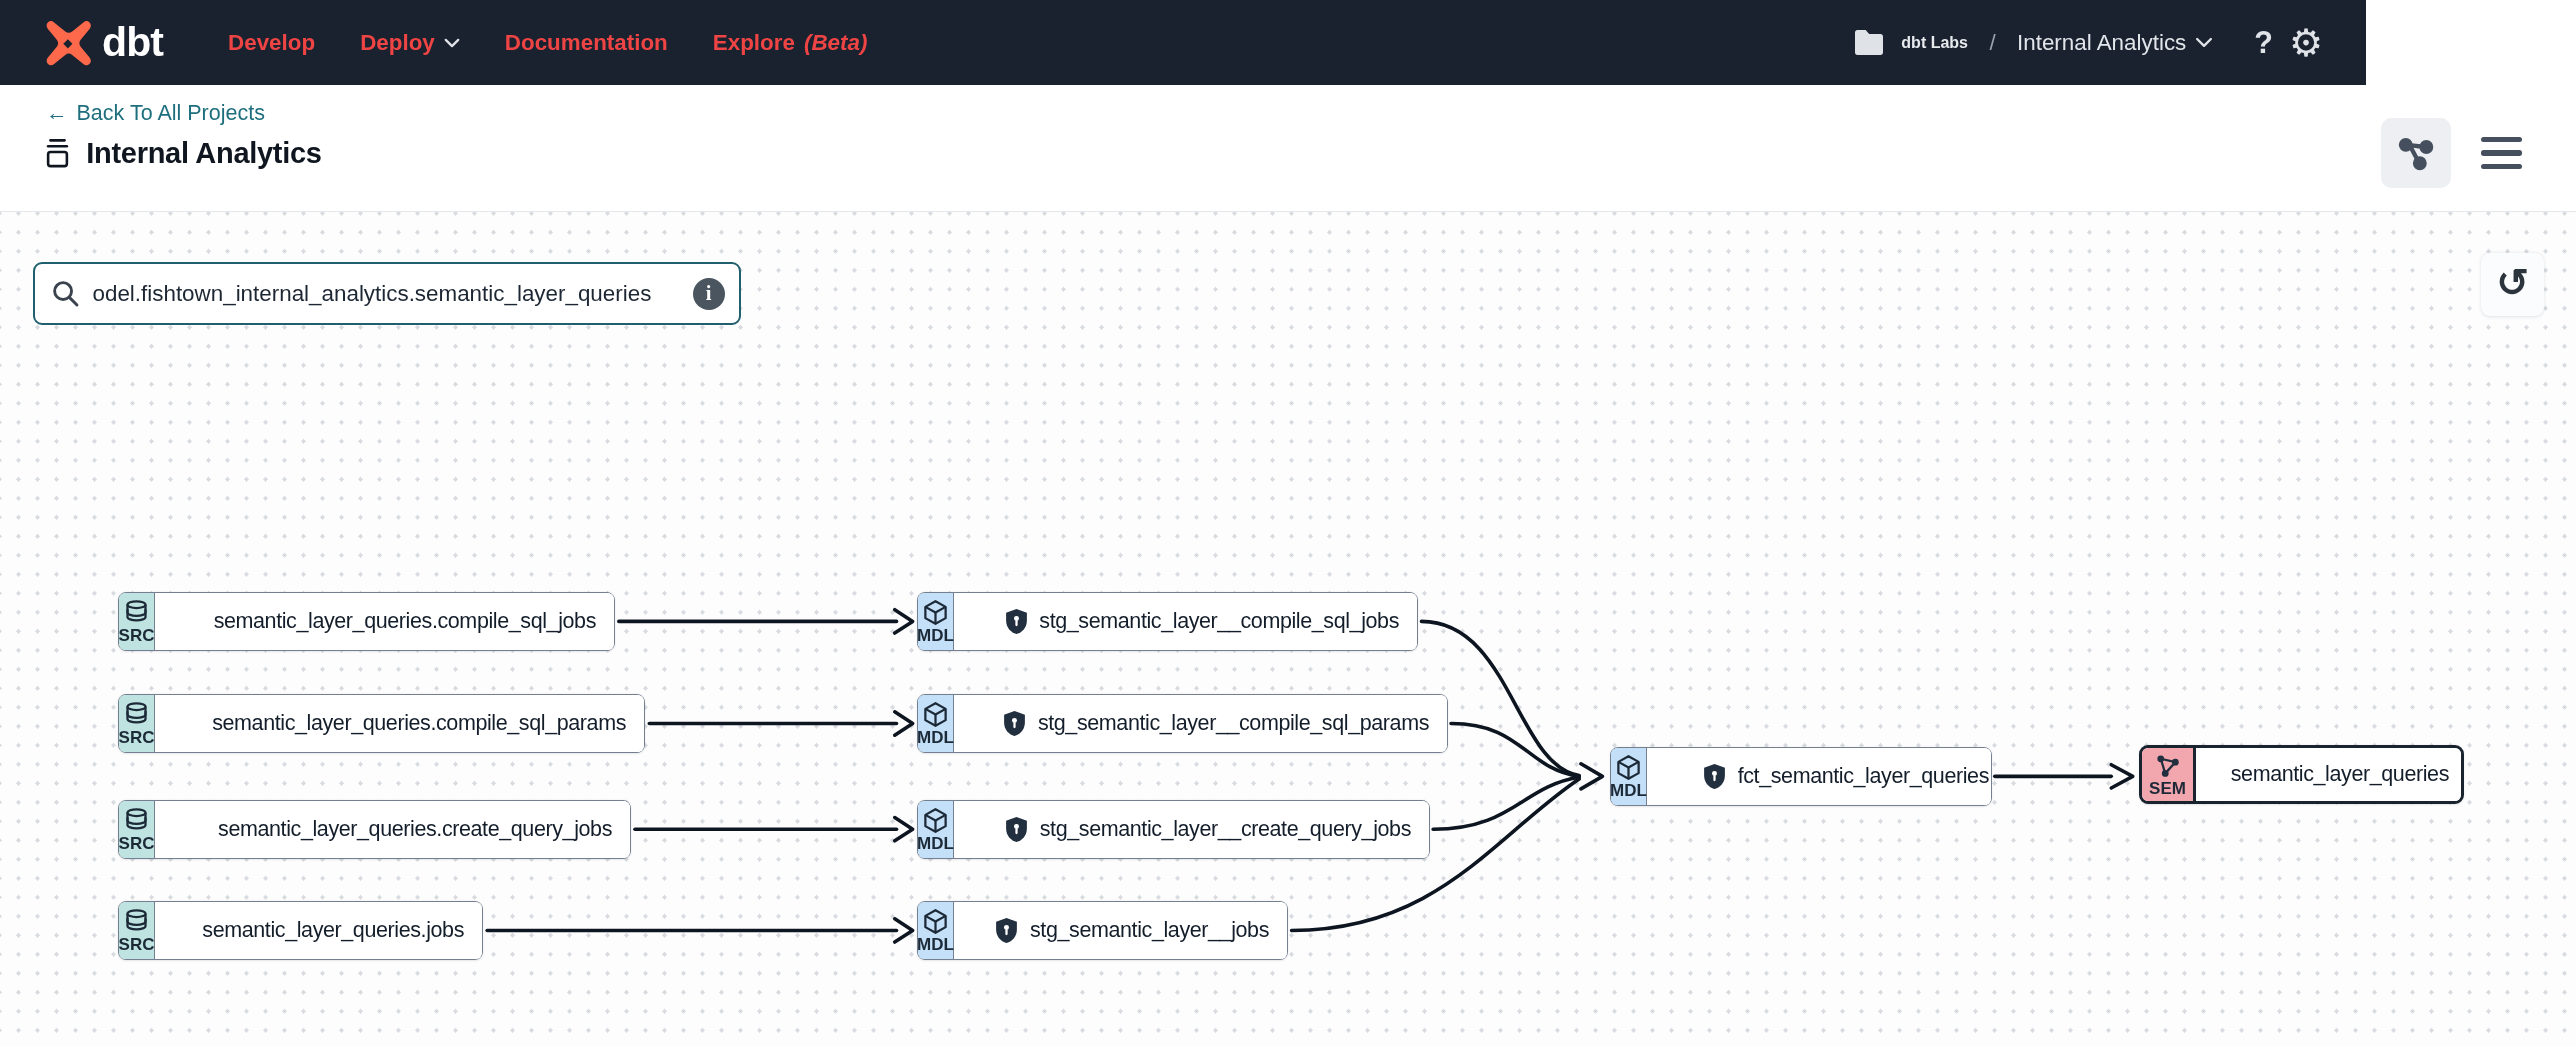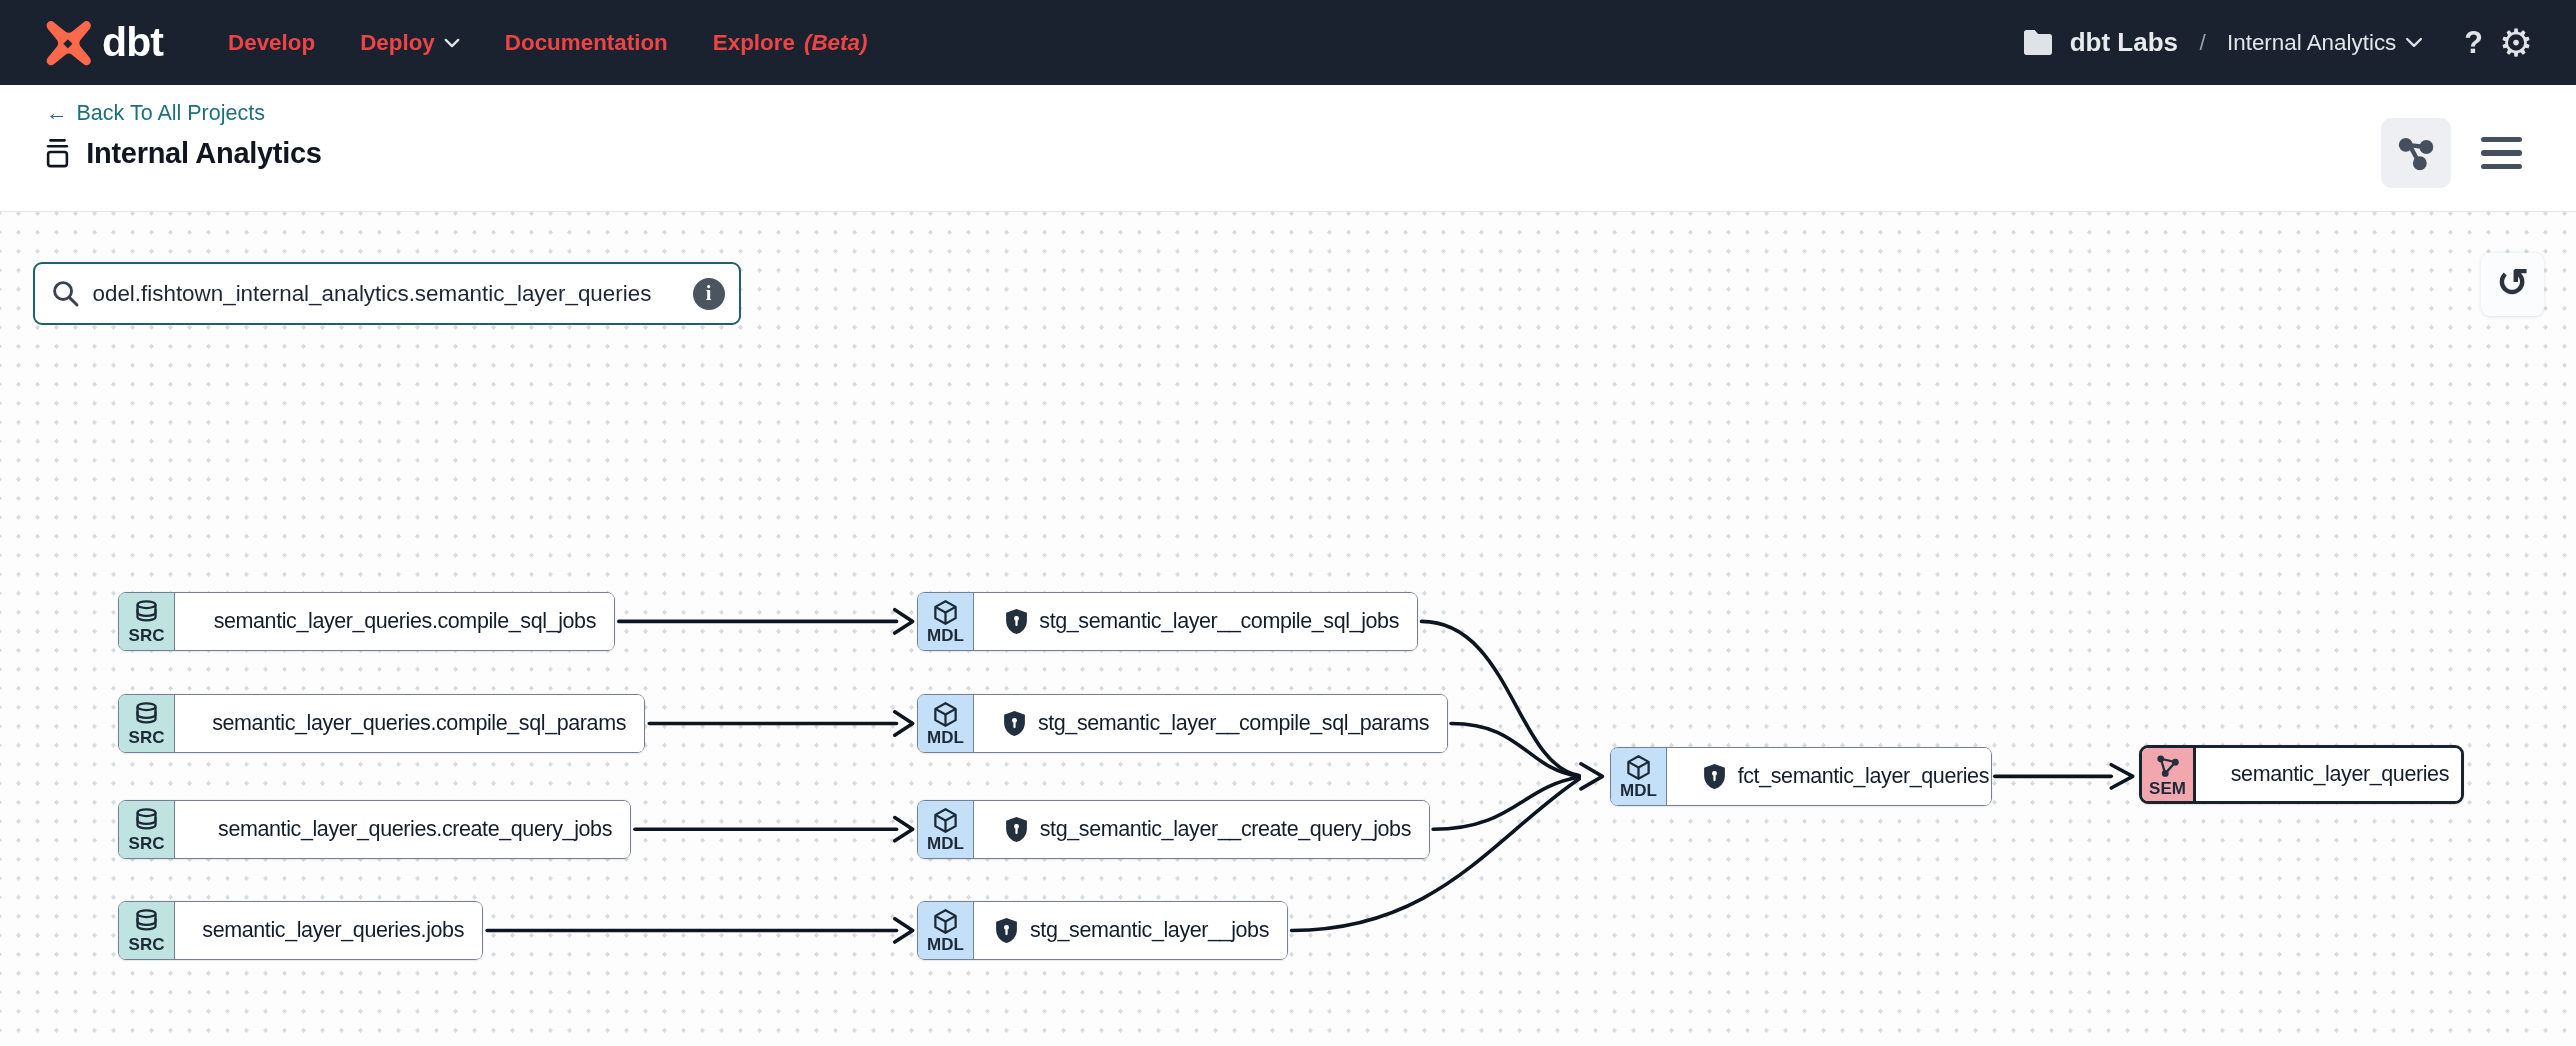--- a/index.html
+++ b/index.html
@@ -1,26 +1,26 @@
 <!DOCTYPE html>
 <html style="font-size:14.3px"><head>
 <meta charset="utf-8">
 <style>
   * { margin:0; padding:0; box-sizing:border-box; }
   html,body { width:2576px; height:1047px; font-family:"Liberation Sans", sans-serif; background:#fff; overflow:hidden; }
 
   
-  .topnav{ position:absolute; left:0; top:0; width:2576px; height:85px; background:#1a2230; display:flex; align-items:center; }
+  .topnav{ position:absolute; left:0; top:0; width:2366px; height:85px; background:#1a2230; display:flex; align-items:center; }
   .brand{ display:flex; align-items:center; gap:9px; margin-left:41px; }
   .brand-word{ color:#ffffff; font-size:41px; font-weight:700; letter-spacing:-0.9px; }
   .nav-items{ display:flex; align-items:center; gap:45px; margin-left:65px; }
   .nav-item{ color:#ef4444; font-size:22.4px; font-weight:600; display:flex; align-items:center; gap:9px; cursor:pointer; }
   .beta{ font-style:italic; font-weight:700; }
   .nav-right{ margin-left:auto; display:flex; align-items:center; gap:16px; margin-right:43px; color:#dfe3e8; }
-  .acct{ font-size:26px; font-weight:700; color:#e8ebee; }
+  .acct{ font-size:16px; font-weight:700; color:#e8ebee; }
   .crumb-sep{ font-size:22.4px; color:#99a2b0; margin:0 5.4px; }
   .proj{ font-size:22.4px; font-weight:400; color:#e2e6ea; display:flex; align-items:center; gap:9px; }
   .help-q{ font-size:30.5px; font-weight:700; color:#dfe3e8; margin-left:25px; cursor:pointer; }
   .gear{ font-size:38px; color:#dfe3e8; line-height:1; cursor:pointer; }
 
   
   .subheader{ position:absolute; left:0; top:85px; width:2576px; height:127px; background:#ffffff; border-bottom:1.8px solid #e4e7ea; }
   .back-link{ position:absolute; left:46px; top:16px; color:#1e6f7d; font-size:21.5px; display:flex; align-items:center; gap:9px; cursor:pointer; }
   .page-title-row{ position:absolute; left:43px; top:52px; display:flex; align-items:center; gap:14.3px; }
   .page-title{ font-size:29px; font-weight:600; color:#10161f; letter-spacing:-0.3px; }
@@ -36,21 +36,21 @@
   .searchbox{ position:absolute; left:33px; top:50px; width:708px; height:63px; background:#fff; border:2.7px solid #20606e; border-radius:9px; display:flex; align-items:center; padding:0 14.3px 0 16px; gap:12.5px; }
   .search-text{ font-size:22.4px; color:#1d2733; white-space:nowrap; overflow:hidden; flex:1;
                 text-decoration:underline; text-decoration-style:dotted; text-decoration-color:#e4502e; text-decoration-thickness:2.7px; text-underline-offset:6.3px; }
   .info-dot{ min-width:32px; height:32px; border-radius:50%; background:#4a5560; color:#fff; font-size:20.6px; font-weight:700; display:flex; align-items:center; justify-content:center; font-family:"Liberation Serif", serif; cursor:pointer; }
 
   .undo-btn{ position:absolute; left:2481px; top:41px; width:63px; height:63px; background:#fbfcfd; border-radius:9px; box-shadow:0 0.9px 3.6px rgba(20,30,45,.12); display:flex; align-items:center; justify-content:center; cursor:pointer; }
   .undo-glyph{ font-size:39px; font-weight:700; color:#2b333d; line-height:1; transform:translateY(-1.8px); }
 
   
   .node{ position:absolute; height:59px; display:flex; border:1.8px solid #747f8f; border-radius:8px; background:#fff; box-shadow:0 0.9px 1.8px rgba(15,25,40,.10); z-index:2; cursor:pointer; }
-  .badge{ width:56px; display:flex; flex-direction:column; align-items:center; justify-content:center; border-right:1.8px solid #747f8f; border-radius:6.3px 0 0 6.3px; gap:0.9px; }
+  .badge{ width:36px; display:flex; flex-direction:column; align-items:center; justify-content:center; border-right:1.8px solid #747f8f; border-radius:6.3px 0 0 6.3px; gap:0.9px; }
   .badge .blabel{ font-size:17px; font-weight:600; color:#1c2937; line-height:1; }
   .nbody{ flex:1; display:flex; align-items:center; padding:0 18px; gap:10.8px; background:#fff; border-radius:0 6.3px 6.3px 0; overflow:hidden;justify-content:flex-end; }
   .nname{ font-size:21.5px; color:#141e2b; letter-spacing:-0.4px; white-space:nowrap; }
   .node.src .badge{ background:#bfe3e0; }
   .node.mdl .badge{ background:#c4e0f8; }
   .node.sem{ border:3.6px solid #19242f; border-radius:9px; }
   .node.sem .badge{ background:#f2a6ae; border-right:3.6px solid #19242f; width:54px; }
   .edges{ position:absolute; left:0; top:0; z-index:1; }
 </style>
 </head>

